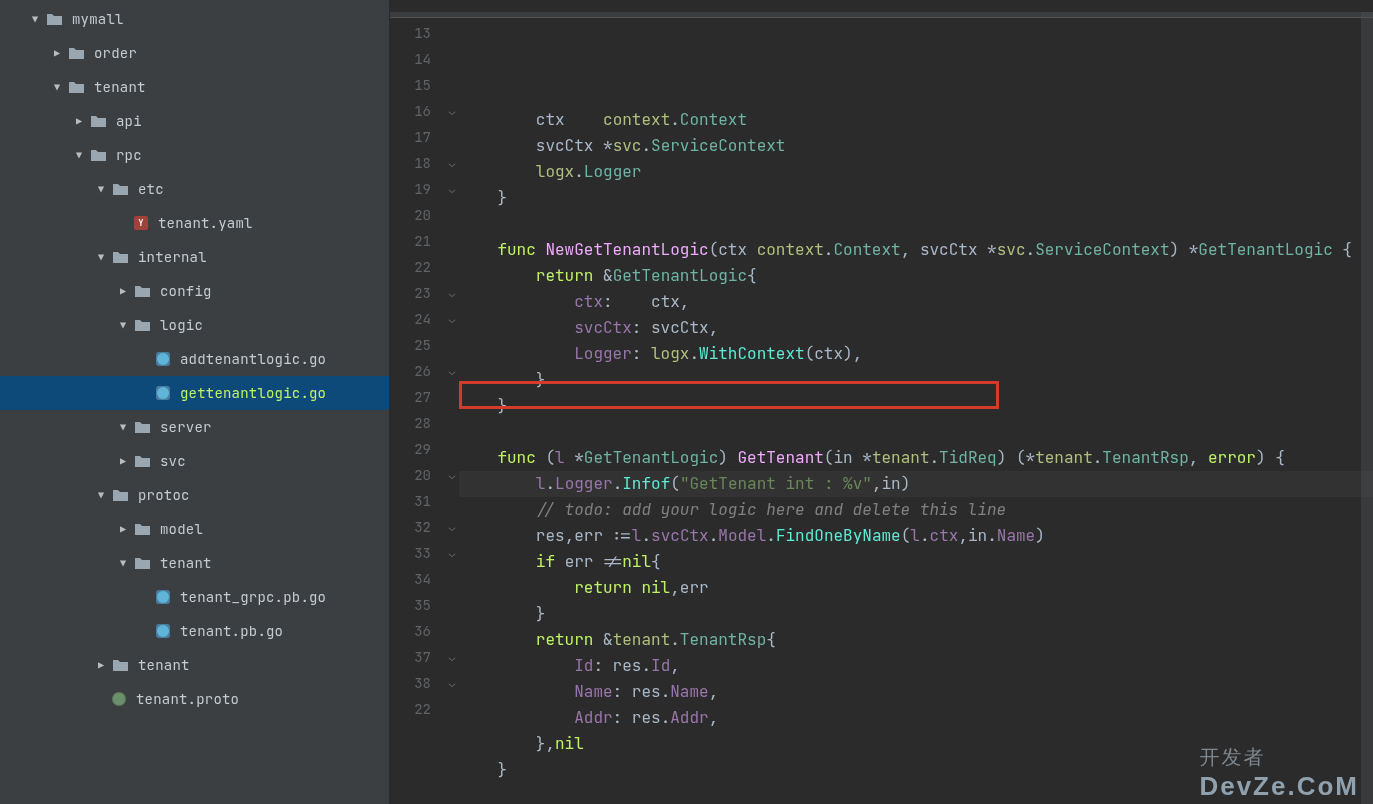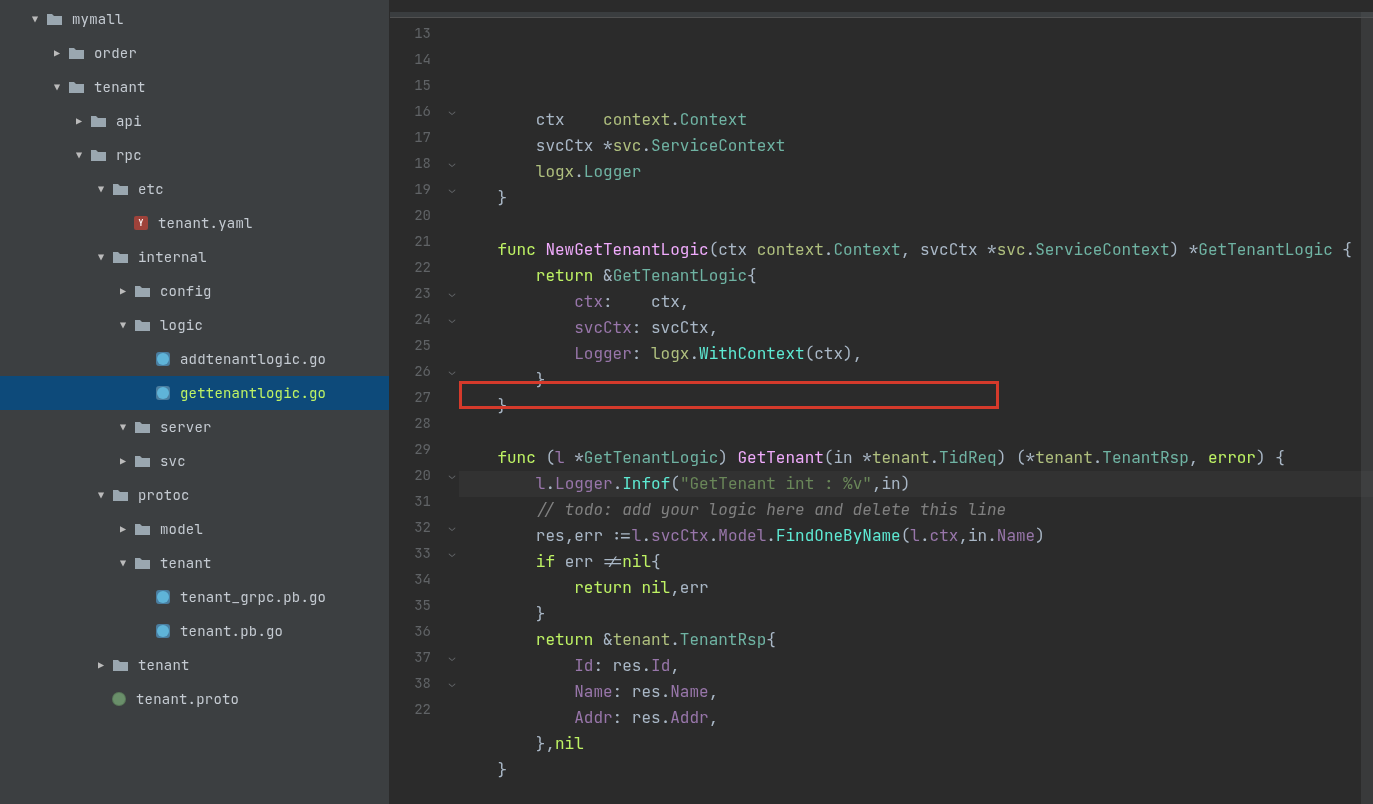--- a/index.html
+++ b/index.html
@@ -433,13 +433,17 @@
         <div class="fc"></div>
         <div class="fc">⌄</div>
         <div class="fc">⌄</div>
         <div class="fc"></div>
       </div>
     <div class="code" id="code">
       <div class="redbox" id="redbox" style="left: 0px; top: 363px; width: 540px; height: 28px;"></div>
     <div class="cl"><span class="pnc">        </span><span class="id">ctx</span><span class="pnc">    </span><span class="pkg">context</span><span class="pnc">.</span><span class="ty-teal">Context</span></div><div class="cl"><span class="pnc">        </span><span class="id">svcCtx</span><span class="pnc"> </span><span class="op">*</span><span class="pkg">svc</span><span class="pnc">.</span><span class="ty-teal">ServiceContext</span></div><div class="cl"><span class="pnc">        </span><span class="pkg">logx</span><span class="pnc">.</span><span class="ty-teal">Logger</span></div><div class="cl"><span class="pnc">    }</span></div><div class="cl"><span class="pnc"></span></div><div class="cl"><span class="pnc">    </span><span class="kw">func</span><span class="pnc"> </span><span class="fn">NewGetTenantLogic</span><span class="pnc">(</span><span class="id">ctx</span><span class="pnc"> </span><span class="pkg">context</span><span class="pnc">.</span><span class="ty-teal">Context</span><span class="pnc">, </span><span class="id">svcCtx</span><span class="pnc"> </span><span class="op">*</span><span class="pkg">svc</span><span class="pnc">.</span><span class="ty-teal">ServiceContext</span><span class="pnc">) </span><span class="op">*</span><span class="ty-teal">GetTenantLogic</span><span class="pnc"> {</span></div><div class="cl"><span class="pnc">        </span><span class="kw">return</span><span class="pnc"> &amp;</span><span class="ty-teal">GetTenantLogic</span><span class="pnc">{</span></div><div class="cl"><span class="pnc">            </span><span class="field">ctx</span><span class="pnc">:    </span><span class="id">ctx</span><span class="pnc">,</span></div><div class="cl"><span class="pnc">            </span><span class="field">svcCtx</span><span class="pnc">: </span><span class="id">svcCtx</span><span class="pnc">,</span></div><div class="cl"><span class="pnc">            </span><span class="field">Logger</span><span class="pnc">: </span><span class="pkg">logx</span><span class="pnc">.</span><span class="fn-b">WithContext</span><span class="pnc">(</span><span class="id">ctx</span><span class="pnc">),</span></div><div class="cl"><span class="pnc">        }</span></div><div class="cl"><span class="pnc">    }</span></div><div class="cl"><span class="pnc"></span></div><div class="cl"><span class="pnc">    </span><span class="kw">func</span><span class="pnc"> (</span><span class="id-lilac">l</span><span class="pnc"> </span><span class="op">*</span><span class="ty-teal">GetTenantLogic</span><span class="pnc">) </span><span class="fn">GetTenant</span><span class="pnc">(</span><span class="id">in</span><span class="pnc"> </span><span class="op">*</span><span class="pkg">tenant</span><span class="pnc">.</span><span class="ty-teal">TidReq</span><span class="pnc">) (</span><span class="op">*</span><span class="pkg">tenant</span><span class="pnc">.</span><span class="ty-teal">TenantRsp</span><span class="pnc">, </span><span class="kw">error</span><span class="pnc">) {</span></div><div class="cl hl-line"><span class="pnc">        </span><span class="id-lilac">l</span><span class="pnc">.</span><span class="field">Logger</span><span class="pnc">.</span><span class="fn-b">Infof</span><span class="pnc">(</span><span class="str">"GetTenant int : %v"</span><span class="pnc">,</span><span class="id">in</span><span class="pnc">)</span></div><div class="cl"><span class="pnc">        </span><span class="cmt">// todo: add your logic here and delete this line</span></div><div class="cl"><span class="pnc">        </span><span class="id">res</span><span class="pnc">,</span><span class="id">err</span><span class="pnc"> :=</span><span class="id-lilac">l</span><span class="pnc">.</span><span class="field">svcCtx</span><span class="pnc">.</span><span class="field">Model</span><span class="pnc">.</span><span class="fn-b">FindOneByName</span><span class="pnc">(</span><span class="id-lilac">l</span><span class="pnc">.</span><span class="field">ctx</span><span class="pnc">,</span><span class="id">in</span><span class="pnc">.</span><span class="field">Name</span><span class="pnc">)</span></div><div class="cl"><span class="pnc">        </span><span class="kw">if</span><span class="pnc"> </span><span class="id">err</span><span class="pnc"> !=</span><span class="kw">nil</span><span class="pnc">{</span></div><div class="cl"><span class="pnc">            </span><span class="kw">return</span><span class="pnc"> </span><span class="kw">nil</span><span class="pnc">,</span><span class="id">err</span></div><div class="cl"><span class="pnc">        }</span></div><div class="cl"><span class="pnc">        </span><span class="kw">return</span><span class="pnc"> &amp;</span><span class="pkg">tenant</span><span class="pnc">.</span><span class="ty-teal">TenantRsp</span><span class="pnc">{</span></div><div class="cl"><span class="pnc">            </span><span class="field">Id</span><span class="pnc">: </span><span class="id">res</span><span class="pnc">.</span><span class="field">Id</span><span class="pnc">,</span></div><div class="cl"><span class="pnc">            </span><span class="field">Name</span><span class="pnc">: </span><span class="id">res</span><span class="pnc">.</span><span class="field">Name</span><span class="pnc">,</span></div><div class="cl"><span class="pnc">            </span><span class="field">Addr</span><span class="pnc">: </span><span class="id">res</span><span class="pnc">.</span><span class="field">Addr</span><span class="pnc">,</span></div><div class="cl"><span class="pnc">        },</span><span class="kw">nil</span></div><div class="cl"><span class="pnc">    }</span></div><div class="cl"><span class="pnc"></span></div></div>
   </div>
   <div class="scrollbar-v"></div>
+  <div class="watermark">
+    <span>开发者</span><br>
+    <span class="big">DevZe.CoM</span>
+  </div>
 </div>
 
 </body></html>

